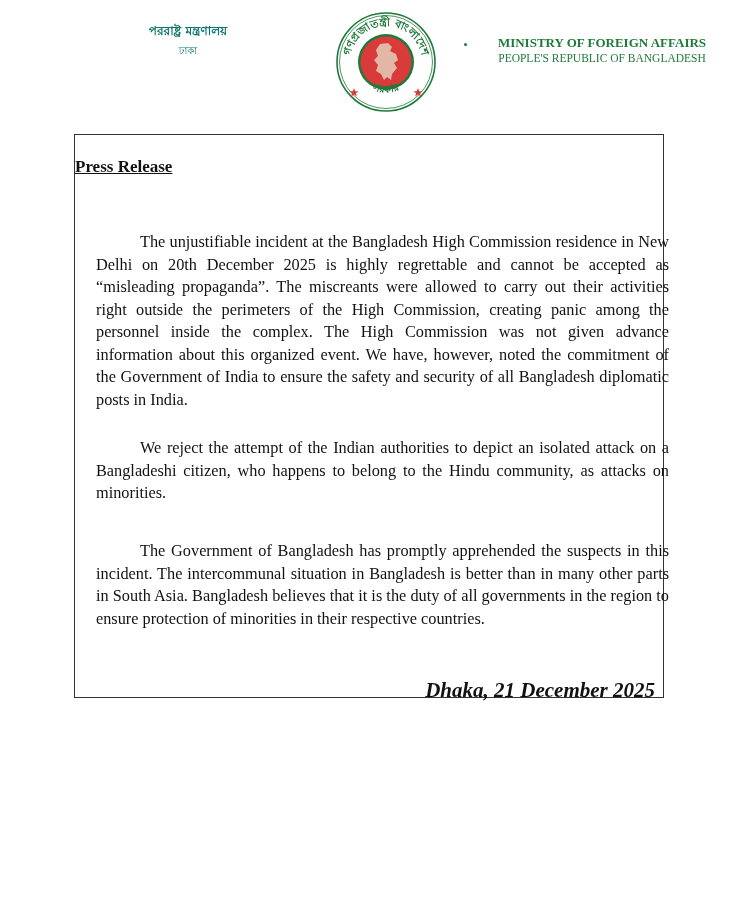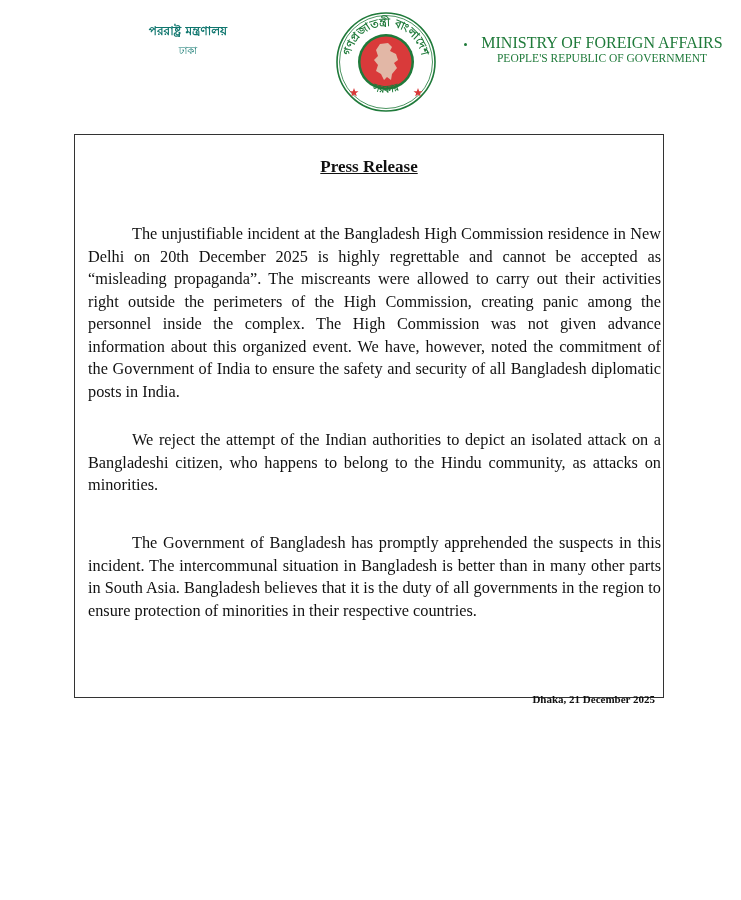--- a/index.html
+++ b/index.html
@@ -46,21 +46,21 @@
       position: absolute;
       left: 472px;
       top: 36px;
       width: 260px;
       text-align: center;
       color: #1f7a3a;
       font-family: "Liberation Serif", serif;
       font-size: 11.5px;
       line-height: 14.5px;
     }
-    .lh-right .r1 { font-weight: normal; font-size: 16px; }
+    .lh-right .r1 { font-weight: bold; font-size: 13px; }
     .lh-right .dot {
       position: absolute;
       left: -8px;
       top: 7px;
       width: 3px;
       height: 3px;
       background: #1f7a3a;
       border-radius: 50%;
     }
     .release-box {
@@ -70,44 +70,44 @@
       width: 590px;
       height: 564px;
       border: 1px solid #333333;
       box-sizing: border-box;
     }
     .title {
       position: absolute;
       left: 0;
       right: 0;
       top: 22px;
-      text-align: center;
       font-weight: bold;
       font-size: 17px;
       text-decoration: underline;
     }
     .body-text {
       position: absolute;
       left: 9px;
       width: 573px;
       font-size: 16.3px;
       line-height: 22.5px;
       text-align: justify;
       text-indent: 44px;
-      margin: 4px;
+      margin: 12px;
     }
     .p1 { top: 84px; }
     .p2 { top: 290px; }
     .p3 { top: 393px; }
     .dateline {
       position: absolute;
       right: 8px;
-      top: 558px;
+      top: 543px;
       font-weight: bold;
-      font-size: 11px;
+      font-size: 21px;
+      font-style: italic;
     }
   </style>
 </head>
 <body>
 
 <div class="letterhead">
   <div class="lh-left">
     <div class="l1">পররাষ্ট্র মন্ত্রণালয়</div>
     <div class="l3">ঢাকা</div>
   </div>
@@ -130,21 +130,21 @@
         <textPath href="#arcBot" startOffset="50%" text-anchor="middle">সরকার</textPath>
       </text>
       <polygon points="20,78 21.2,81.2 24.5,81.3 21.9,83.3 22.8,86.5 20,84.6 17.2,86.5 18.1,83.3 15.5,81.3 18.8,81.2" fill="#d93a3a"></polygon>
       <polygon points="84,78 85.2,81.2 88.5,81.3 85.9,83.3 86.8,86.5 84,84.6 81.2,86.5 82.1,83.3 79.5,81.3 82.8,81.2" fill="#d93a3a"></polygon>
     </svg>
   </div>
 
   <div class="lh-right">
     <span class="dot"></span>
     <div class="r1">MINISTRY OF FOREIGN AFFAIRS</div>
-    <div>PEOPLE'S REPUBLIC OF GOVERNMENT</div>
+    <div>PEOPLE'S REPUBLIC OF BANGLADESH</div>
   </div>
 </div>
 
 <div class="release-box">
   <div class="title">Press Release</div>
   <p class="body-text p1">The unjustifiable incident at the Bangladesh High Commission residence in New Delhi on 20th December 2025 is highly regrettable and cannot be accepted as “misleading propaganda”. The miscreants were allowed to carry out their activities right outside the perimeters of the High Commission, creating panic among the personnel inside the complex. The High Commission was not given advance information about this organized event. We have, however, noted the commitment of the Government of India to ensure the safety and security of all Bangladesh diplomatic posts in India.</p>
   <p class="body-text p2">We reject the attempt of the Indian authorities to depict an isolated attack on a Bangladeshi citizen, who happens to belong to the Hindu community, as attacks on minorities.</p>
   <p class="body-text p3">The Government of Bangladesh has promptly apprehended the suspects in this incident. The intercommunal situation in Bangladesh is better than in many other parts in South Asia. Bangladesh believes that it is the duty of all governments in the region to ensure protection of minorities in their respective countries.</p>
   <div class="dateline">Dhaka, 21 December 2025</div>
 </div>

